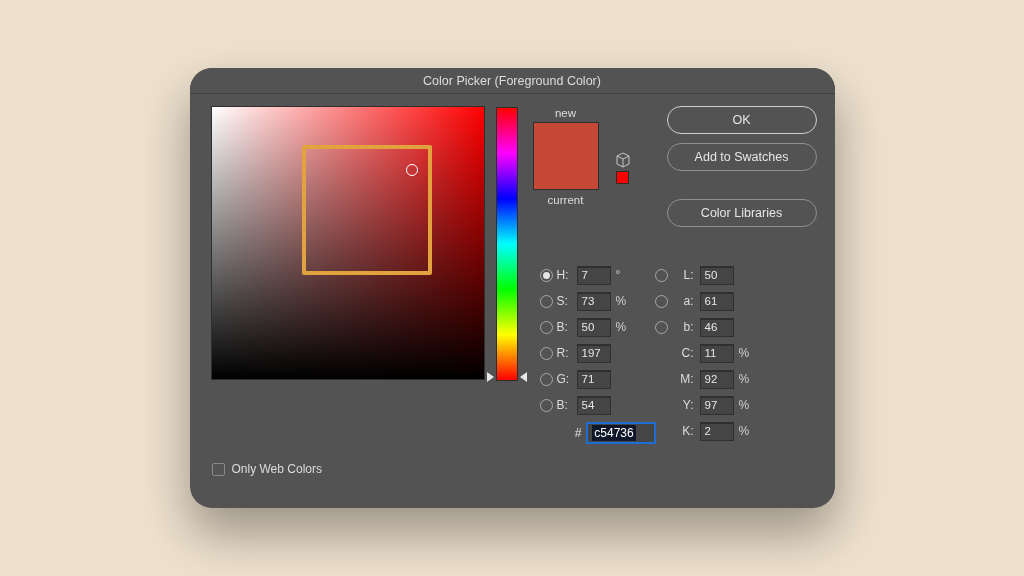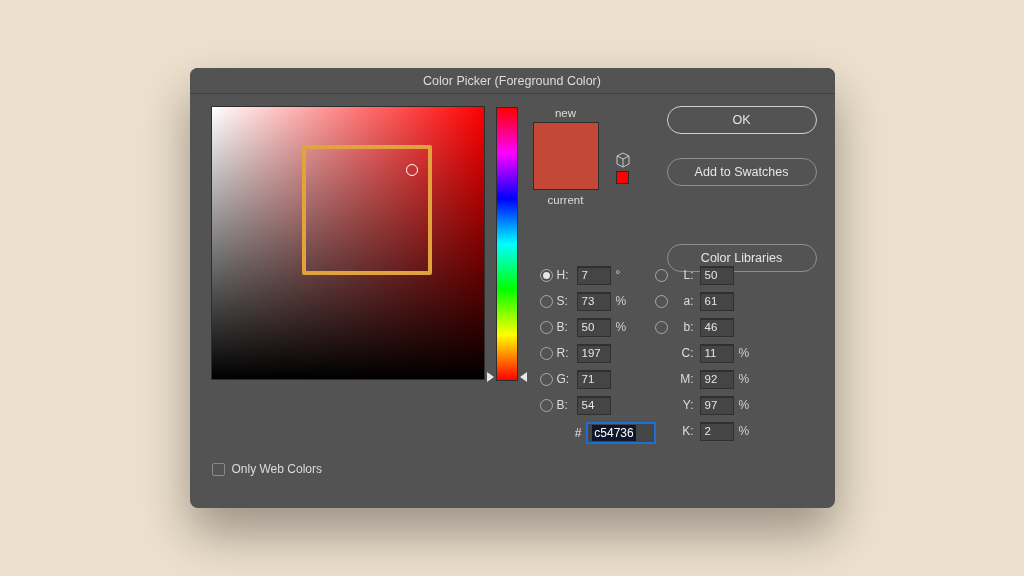--- a/index.html
+++ b/index.html
@@ -5,21 +5,21 @@
   * { box-sizing: border-box; margin: 0; padding: 0; font-family: "Helvetica Neue", Arial, sans-serif; }
   body {
     width: 1024px; height: 576px;
     background: #ede0cd;
     display: flex; align-items: center; justify-content: center;
     overflow: hidden;
   }
   .dialog {
     width: 645px; height: 440px;
     background: #535353;
-    border-radius: 8px;
+    border-radius: 22px;
     box-shadow: 0 25px 50px rgba(0,0,0,0.35);
     overflow: hidden;
     color: #e6e6e6;
     font-size: 12px;
   }
   .titlebar {
     height: 26px;
     background: #535353;
     border-bottom: 1px solid #404040;
     display: flex; align-items: center; justify-content: center;
@@ -86,21 +86,21 @@
   .swatch-new { flex:1; background: #c54736; }
   .swatch-cur { flex:1; background: #c54736; }
   .preview .lbl.bottom { margin-top: 4px; }
 
   .cube-iconset { position: absolute; left: 425px; top: 58px; width: 16px; }
   .cube { width: 16px; height: 16px; margin-bottom: 3px; }
   .cube svg { width: 16px; height: 16px; }
   .webswatch { width: 13px; height: 13px; border:1px solid #2a2a2a; background:#ff0000; margin-left:1px; }
 
   
-  .buttons { position: absolute; right: 18px; top: 12px; width: 150px; display:flex; flex-direction:column; gap:24px; align-items:center; }
+  .buttons { position: absolute; right: 18px; top: 12px; width: 150px; display:flex; flex-direction:column; gap:9px; align-items:center; }
   .btn {
     width: 150px; height: 28px;
     border: 1.2px solid #8f8f8f; background: transparent;
     border-radius: 15px; color: #e6e6e6; font-size: 12.5px;
     display:flex;align-items:center;justify-content:center;
     cursor: pointer;
   }
   .btn.ok { border-color: #cfcfcf; }
   .buttons .gap { height: 10px; }
 

